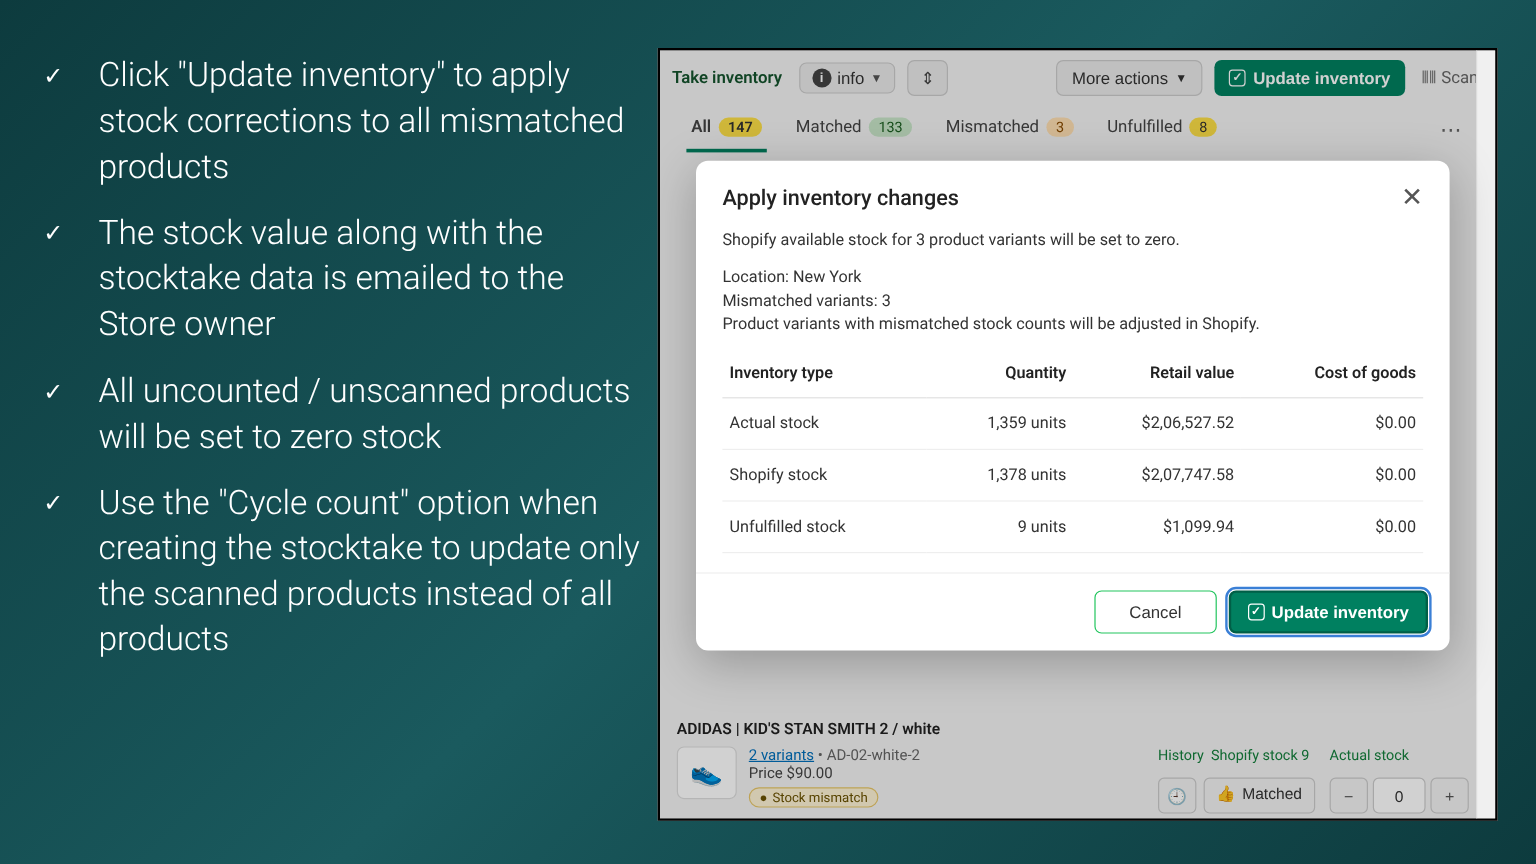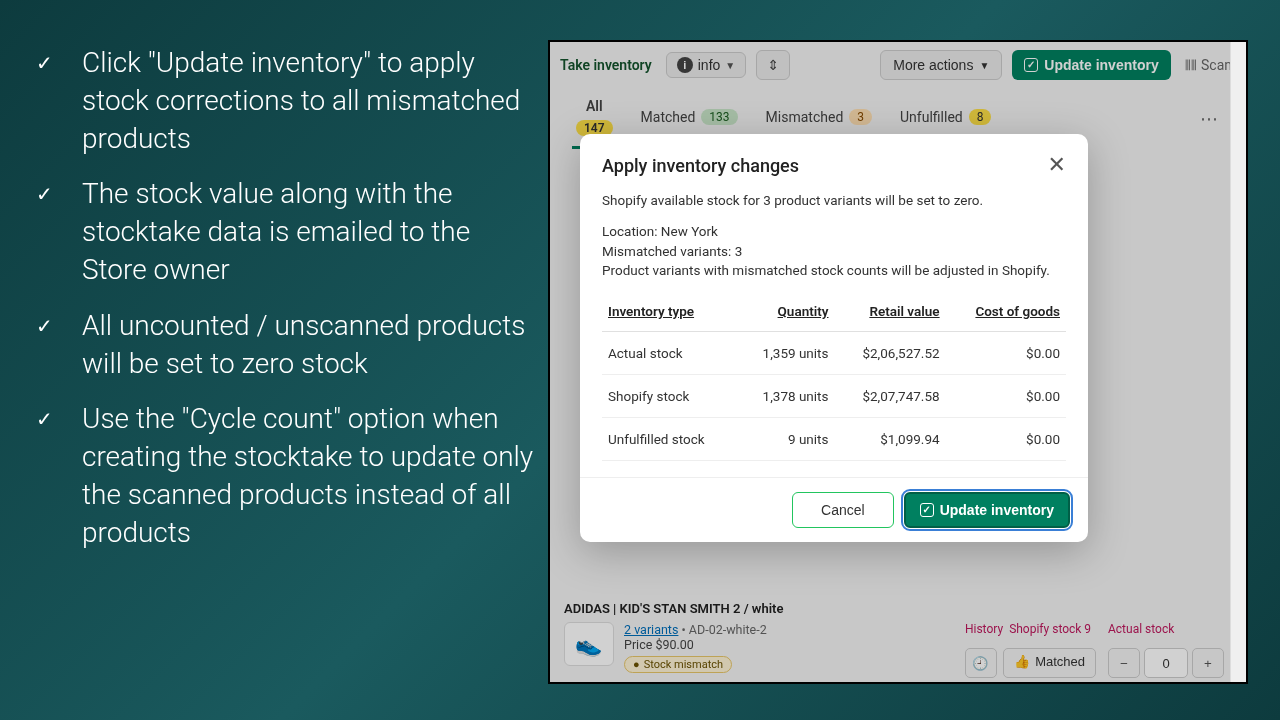--- a/index.html
+++ b/index.html
@@ -147,21 +147,21 @@
   font-size: 14px;
   color: #444;
 }
 .tab {
   padding: 10px 4px;
   display: inline-flex;
   gap: 6px;
   align-items: center;
   border-bottom: 3px solid transparent;
 }
-.tab.active { border-bottom-color: #008060; font-weight: 600; flex-direction: column; }
+.tab.active { border-bottom-color: #008060; font-weight: 600; }
 .badge {
   background: #fde047;
   border-radius: 10px;
   padding: 1px 8px;
   font-size: 12px;
   color: #333;
 }
 .badge.green { background: #c8e6c9; color: #1b5e20; }
 .badge.orange { background: #ffe0b2; color: #8a4b00; }
 .tab-more { color: #666; font-size: 18px; padding: 0 6px; margin-left: auto; }
@@ -201,21 +201,21 @@
   font-size: 11px;
   color: #6b5200;
   margin-top: 4px;
 }
 .prod-right {
   margin-left: auto;
   display: flex;
   align-items: flex-start;
   gap: 12px;
 }
-.col-labels { font-size: 12px; color: #be185d; display: flex; gap: 6px; margin-bottom: 12px; }
+.col-labels { font-size: 12px; color: #15803d; display: flex; gap: 6px; margin-bottom: 12px; }
 .ctrl-btn {
   width: 32px; height: 30px;
   border: 1px solid #ccc;
   background: #f3f3f3;
   border-radius: 5px;
   display: inline-flex;
   align-items: center;
   justify-content: center;
   color: #555;
 }
@@ -236,21 +236,21 @@
   border-radius: 5px;
   text-align: center;
   font-size: 13px;
   color: #333;
 }
 
 .modal {
   position: absolute;
   left: 30px;
   top: 92px;
-  width: 508px;
+  width: 628px;
   background: #fff;
   border-radius: 10px;
   box-shadow: 0 10px 40px rgba(0,0,0,0.25);
   z-index: 50;
 }
 .modal-head {
   display: flex;
   justify-content: space-between;
   align-items: center;
   padding: 18px 22px 14px;
@@ -260,21 +260,20 @@
 .modal-body { padding: 0 22px 16px; }
 .intro { font-size: 13.5px; color: #333; margin-bottom: 14px; }
 .details { font-size: 13.5px; color: #333; line-height: 1.45; margin-bottom: 10px; }
 .inv-table { width: 100%; border-collapse: collapse; font-size: 13.5px; }
 .inv-table th {
   text-align: left;
   padding: 12px 6px;
   border-bottom: 1px solid #e0e0e0;
   color: #222;
   font-weight: 600;
-  text-decoration: underline;
 }
 .inv-table th.r, .inv-table td.r { text-align: right; }
 .inv-table td {
   padding: 13px 6px;
   border-bottom: 1px solid #eee;
   color: #333;
 }
 .inv-table tr.diff td { font-weight: 600; border-bottom: none; }
 .modal-foot {
   display: flex;

